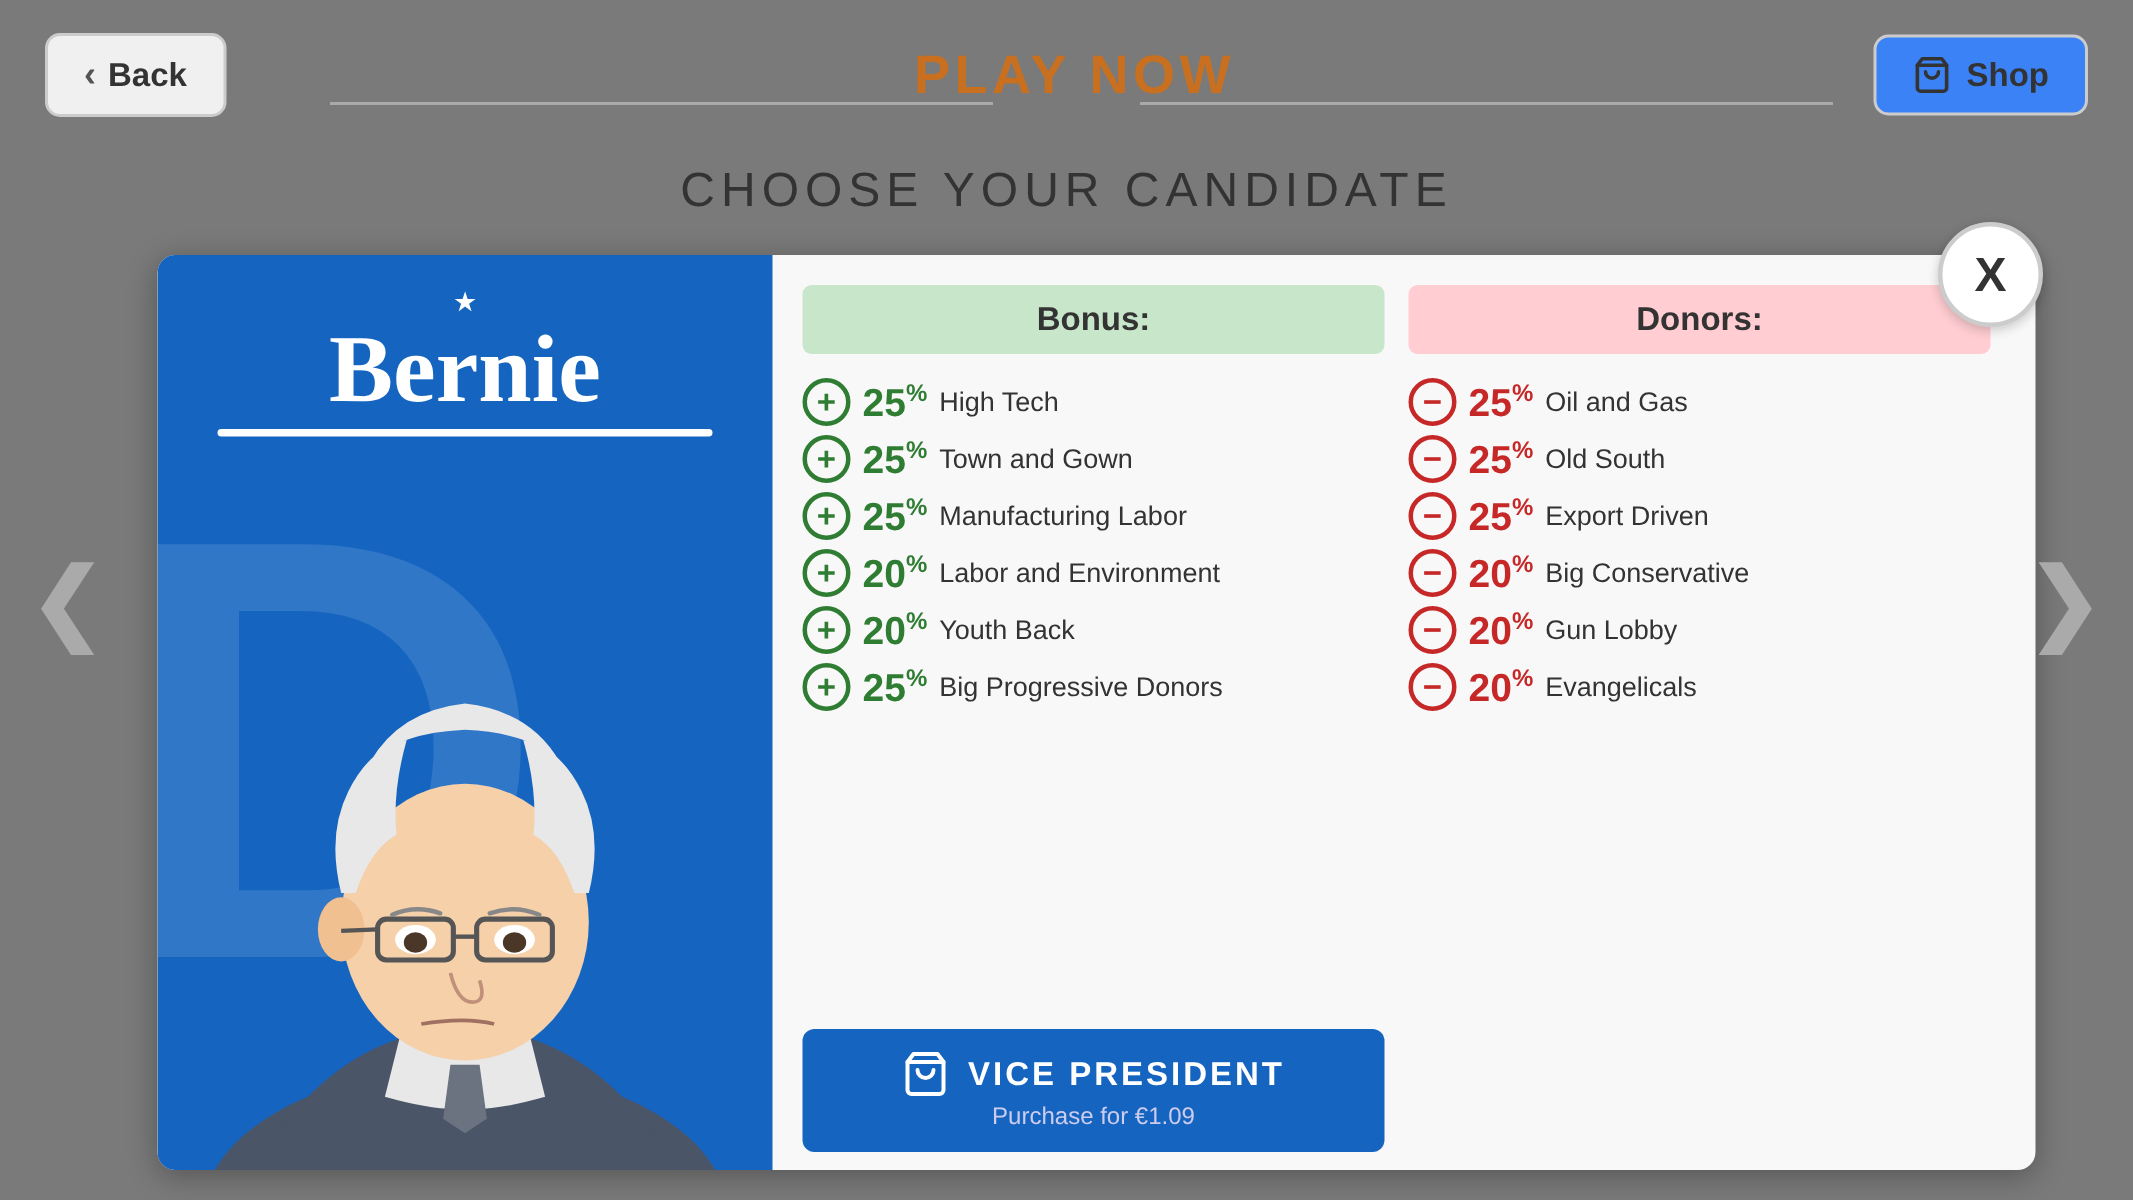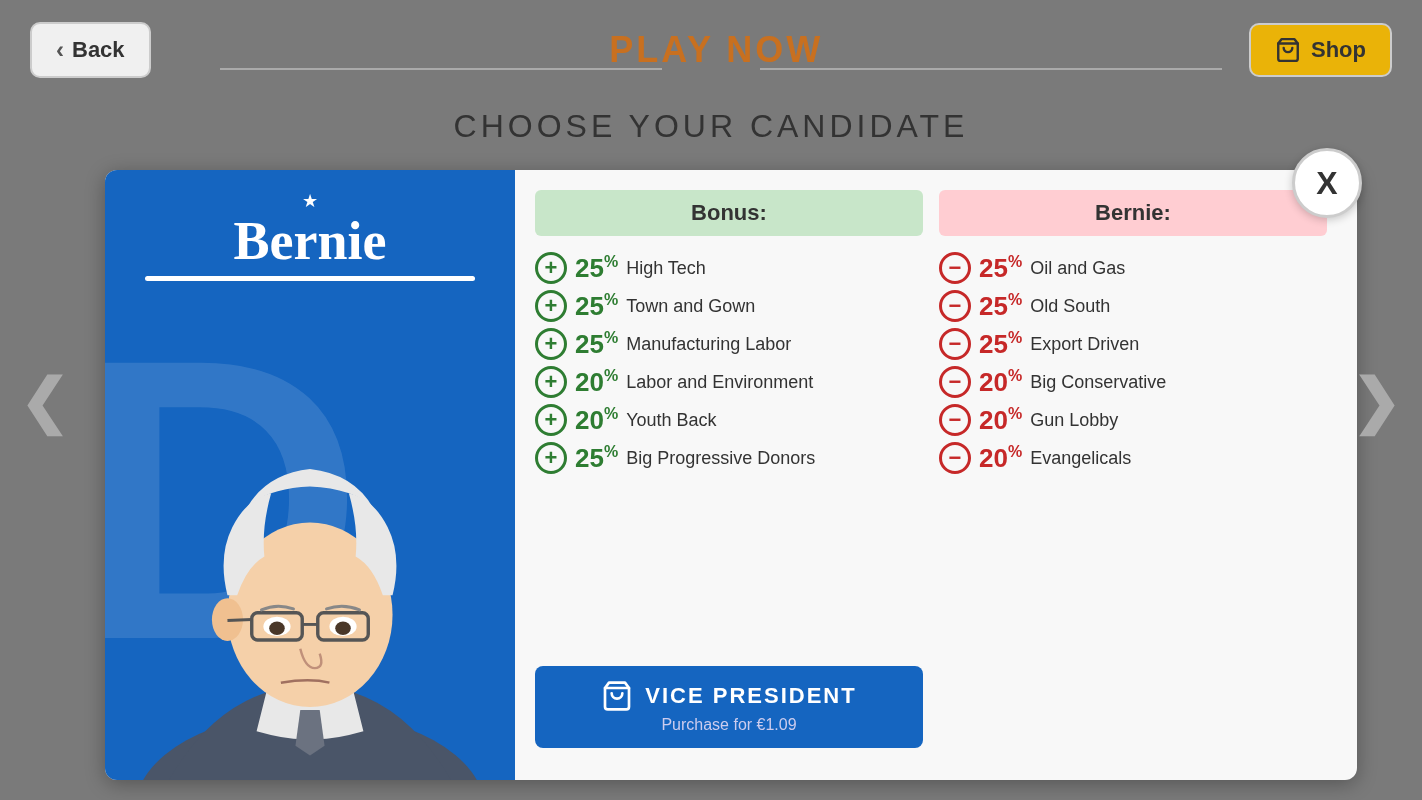--- a/index.html
+++ b/index.html
@@ -57,21 +57,21 @@
       font-size: 36px;
       font-weight: bold;
       color: #c87020;
       letter-spacing: 3px;
       text-align: center;
       flex: 1;
       padding-left: 33px;
     }
 
     .shop-button {
-      background: #eab308;
+      background: #3b82f6;
       border: 2px solid #ccc;
       border-radius: 10px;
       padding: 12px 24px;
       font-size: 22px;
       font-weight: bold;
       color: #333;
       cursor: pointer;
       display: flex;
       align-items: center;
       gap: 10px;
@@ -172,21 +172,21 @@
       font-size: 400px;
       font-weight: bold;
       color: rgba(255,255,255,0.12);
       font-family: Arial;
       user-select: none;
     }
 
     
     .stats-panel {
       flex: 1;
-      padding: 20px 30px 32px 20px;
+      padding: 20px 30px 12px 20px;
       display: flex;
       flex-direction: column;
       gap: 0;
     }
 
     
     .headers-row {
       display: grid;
       grid-template-columns: 1fr 1fr;
       gap: 16px;
@@ -366,21 +366,21 @@
 
 <div class="close-button">X</div>
 
 <div class="card">
 
   <div class="candidate-panel">
     <div class="bg-d">D</div>
 
     <div style="position:absolute;top:20px;left:0;right:0;text-align:center;z-index:2;">
       <div style="font-size:18px;color:white;margin-bottom:2px;">★</div>
-      <div style="font-size:54px;font-weight:bold;color:white;font-family:Georgia,serif;line-height:1;">Bernie</div>
+      <div style="font-size:64px;font-weight:bold;color:white;font-family:Georgia,serif;line-height:1;">Bernie</div>
       <div style="height:5px;background:white;border-radius:3px;margin:8px 40px 0;"></div>
     </div>
 
     <svg style="position:absolute;bottom:0;left:0;right:0;width:100%;height:78%;" viewBox="0 0 410 490" xmlns="http://www.w3.org/2000/svg">
 
       <ellipse cx="205" cy="520" rx="180" ry="100" fill="#4a5568"></ellipse>
       <path d="M60 490 Q100 420 160 400 Q205 390 250 400 Q310 420 350 490 L380 560 L30 560 Z" fill="#4a5568"></path>
 
       <path d="M160 400 Q205 410 250 400 L260 440 Q225 450 205 448 Q185 450 150 440 Z" fill="#e8e8e8"></path>
       <path d="M195 418 L215 418 L220 455 L205 465 L190 455 Z" fill="#6b7280"></path>
@@ -412,21 +412,21 @@
 
       <path d="M155 315 Q171 308 188 314" fill="none" stroke="#888" stroke-width="3" stroke-linecap="round"></path>
       <path d="M222 314 Q239 308 256 315" fill="none" stroke="#888" stroke-width="3" stroke-linecap="round"></path>
     </svg>
   </div>
 
   <div class="stats-panel">
 
     <div class="headers-row">
       <div class="header-bonus">Bonus:</div>
-      <div class="header-penalty">Bernie:</div>
+      <div class="header-penalty">Donors:</div>
     </div>
 
     <div class="stats-rows">
 
       <div class="stat-row">
         <div class="stat-item">
           <div class="stat-icon-plus">+</div>
           <span class="stat-percent stat-percent-plus">25<sup>%</sup></span>
           <span class="stat-label">High Tech</span>
         </div>

